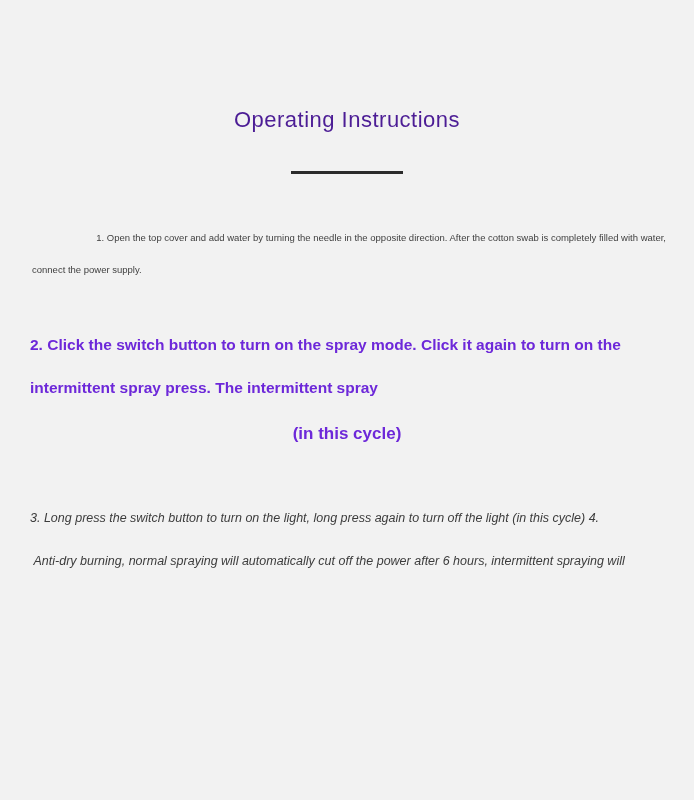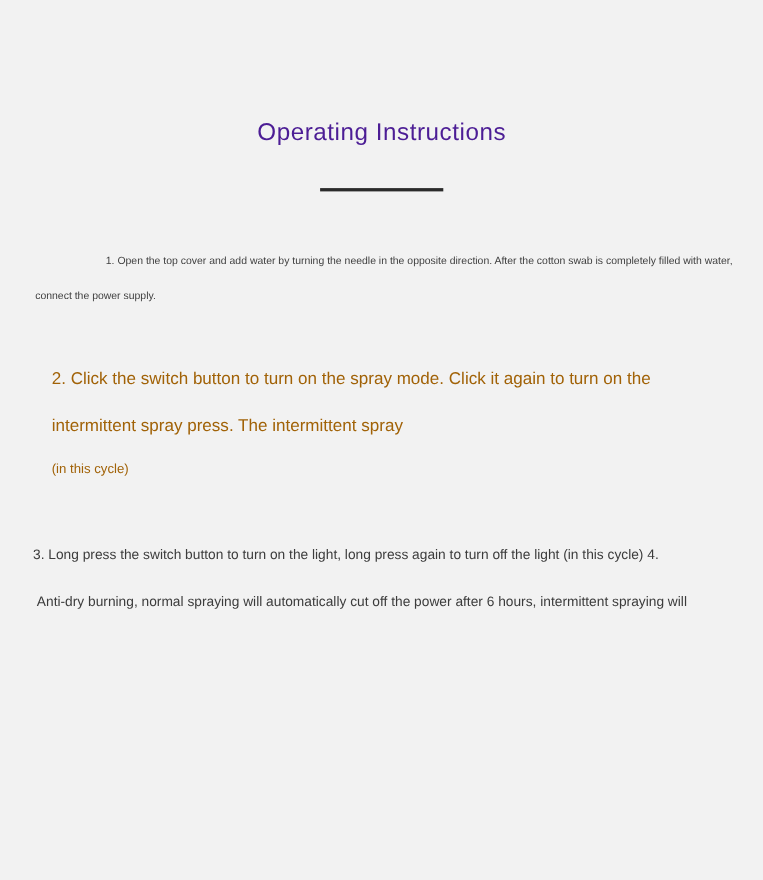--- a/index.html
+++ b/index.html
@@ -44,34 +44,37 @@
   }
   .block-1 {
     margin-top: 48px;
     padding: 0 28px 0 32px;
     font-size: 9.5px;
     color: #3f3f3f;
     line-height: 3.4;
   }
   .block-2 {
     margin-top: 36px;
-    padding: 0 47px;
+    padding: 0 30px;
     font-size: 15.5px;
-    color: #a16207;
+    color: #6d28d9;
     line-height: 2.8;
+    font-weight: bold;
   }
   .block-2 .last-line {
-    font-size: 12px;
+    font-size: 17px;
+    text-align: center;
   }
   .block-3 {
     margin-top: 40px;
     padding: 0 30px;
     font-size: 12.5px;
     color: #3c3c3c;
     line-height: 3.4;
+    font-style: italic;
   }
   .line {
     display: block;
     white-space: pre-wrap;
   }
   .indent-1 {
     padding-left: 2px;
     text-align: right;
   }
 </style>

